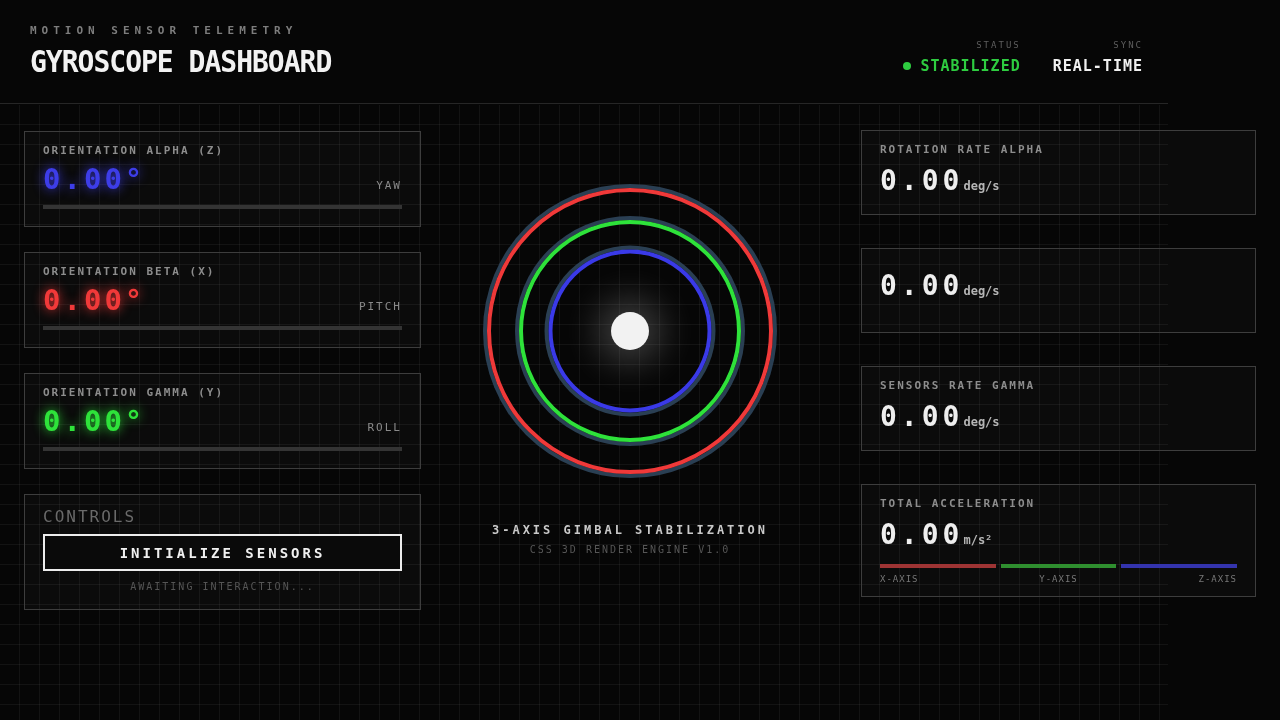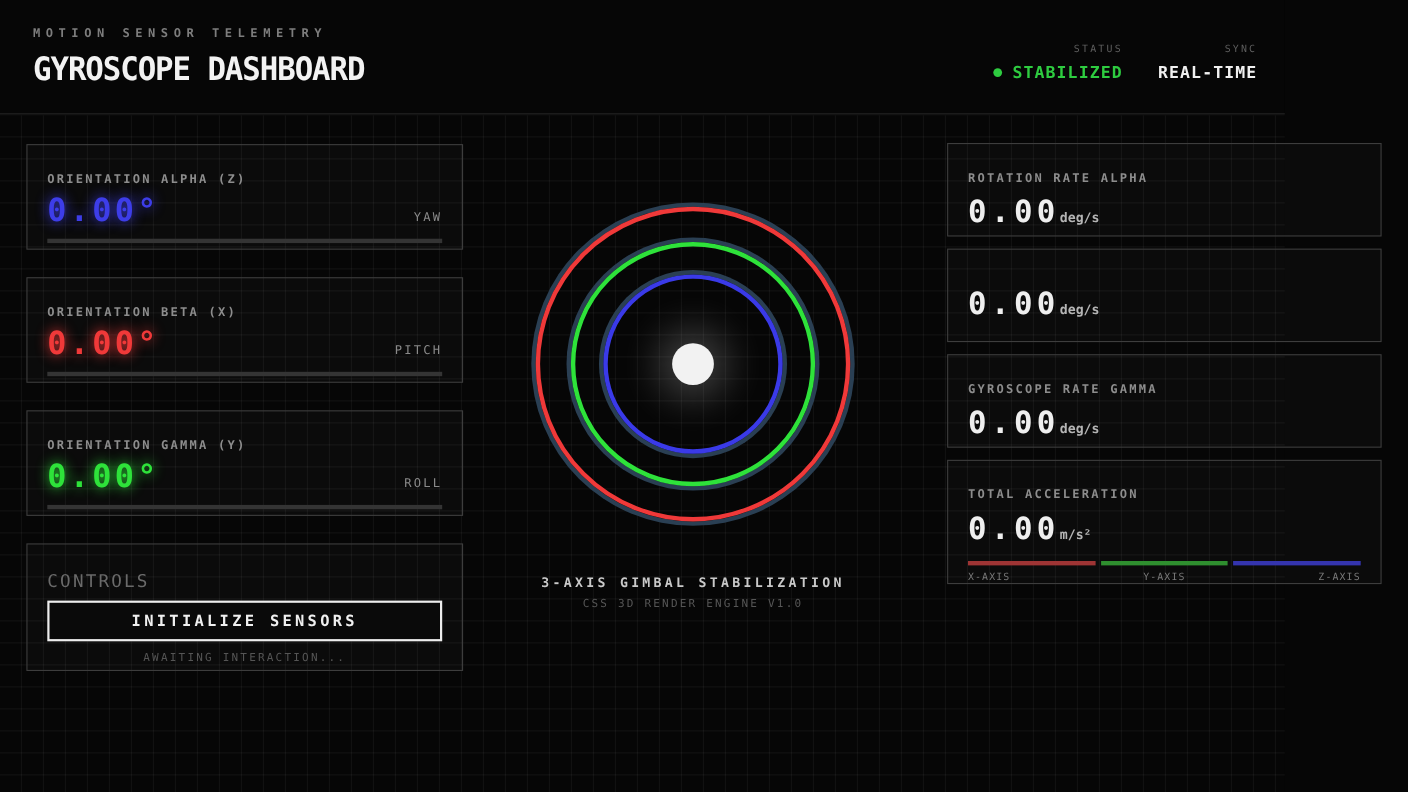--- a/index.html
+++ b/index.html
@@ -40,21 +40,21 @@
       linear-gradient(to right, rgba(255,255,255,0.05) 1px, transparent 1px),
       linear-gradient(to bottom, rgba(255,255,255,0.05) 1px, transparent 1px);
     background-size:20px 20px;
     background-position:-1px -1px;
   }
 
   
   .card {
     background:rgba(255,255,255,0.022);
     border:1px solid #3d3d3d;
-    padding:24px 18px;
+    padding:12px 18px;
   }
   .card-label {
     font-size:11px; letter-spacing:2px; color:#8d8d8d; font-weight:bold;
   }
 
   
   .col-left { position:absolute; left:24px; top:26px; width:397px; }
   .o-card { height:96px; margin-bottom:25px; }
   .value-row { display:flex; justify-content:space-between; align-items:flex-end; margin-top:5px; }
   .o-value {
@@ -98,21 +98,21 @@
     box-shadow:0 0 36px 14px rgba(255,255,255,0.22);
   }
   .gimbal-caption {
     position:absolute; left:440px; top:418px; width:380px; text-align:center;
   }
   .gimbal-title { font-size:12px; font-weight:bold; letter-spacing:3px; color:#c9c9c9; }
   .gimbal-sub { margin-top:7px; font-size:10px; letter-spacing:2px; color:#565656; }
 
   
   .col-right { position:absolute; left:861px; top:25px; width:395px; }
-  .r-card { height:85px; margin-bottom:11px; }
+  .r-card { height:85px; margin-bottom:33px; }
   .r-value-row { display:flex; align-items:baseline; gap:0; margin-top:8px; }
   .r-value {
     font-size:28px; font-weight:bold; letter-spacing:4px; color:#efefef;
   }
   .r-unit { font-size:12px; color:#b5b5b5; font-weight:bold; }
 
   .accel-card { height:113px; margin-bottom:0; }
   .accel-bars { display:flex; gap:5px; margin-top:13px; }
   .accel-bar { flex:1; height:4px; }
   .accel-labels { display:flex; margin-top:6px; }
@@ -212,21 +212,21 @@
       </div>
 
       <div class="card r-card">
         <div class="r-value-row">
           <div class="r-value">0.00</div>
           <div class="r-unit">deg/s</div>
         </div>
       </div>
 
       <div class="card r-card">
-        <div class="card-label">GYROSCOPE RATE GAMMA</div>
+        <div class="card-label">SENSORS RATE GAMMA</div>
         <div class="r-value-row">
           <div class="r-value">0.00</div>
           <div class="r-unit">deg/s</div>
         </div>
       </div>
 
       <div class="card accel-card">
         <div class="card-label">TOTAL ACCELERATION</div>
         <div class="r-value-row">
           <div class="r-value">0.00</div>

